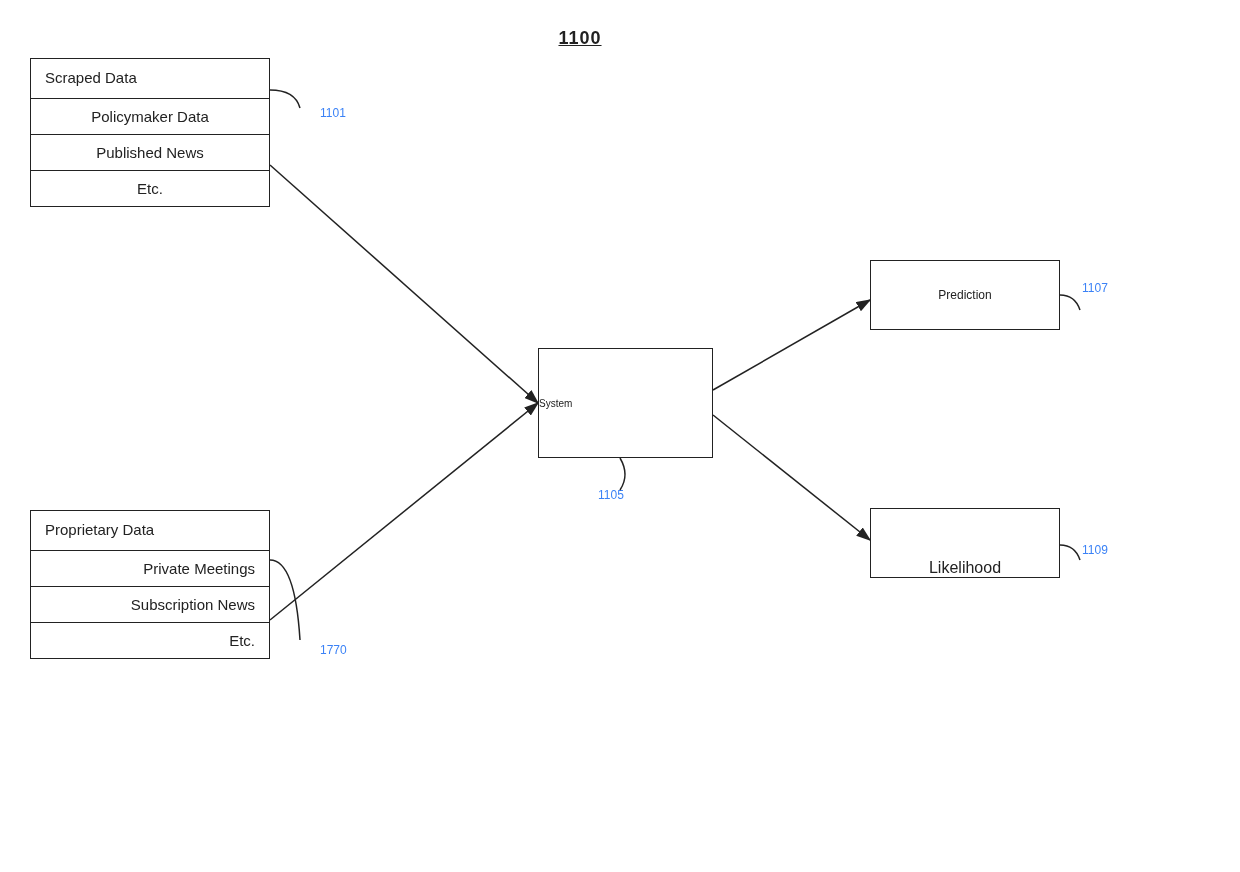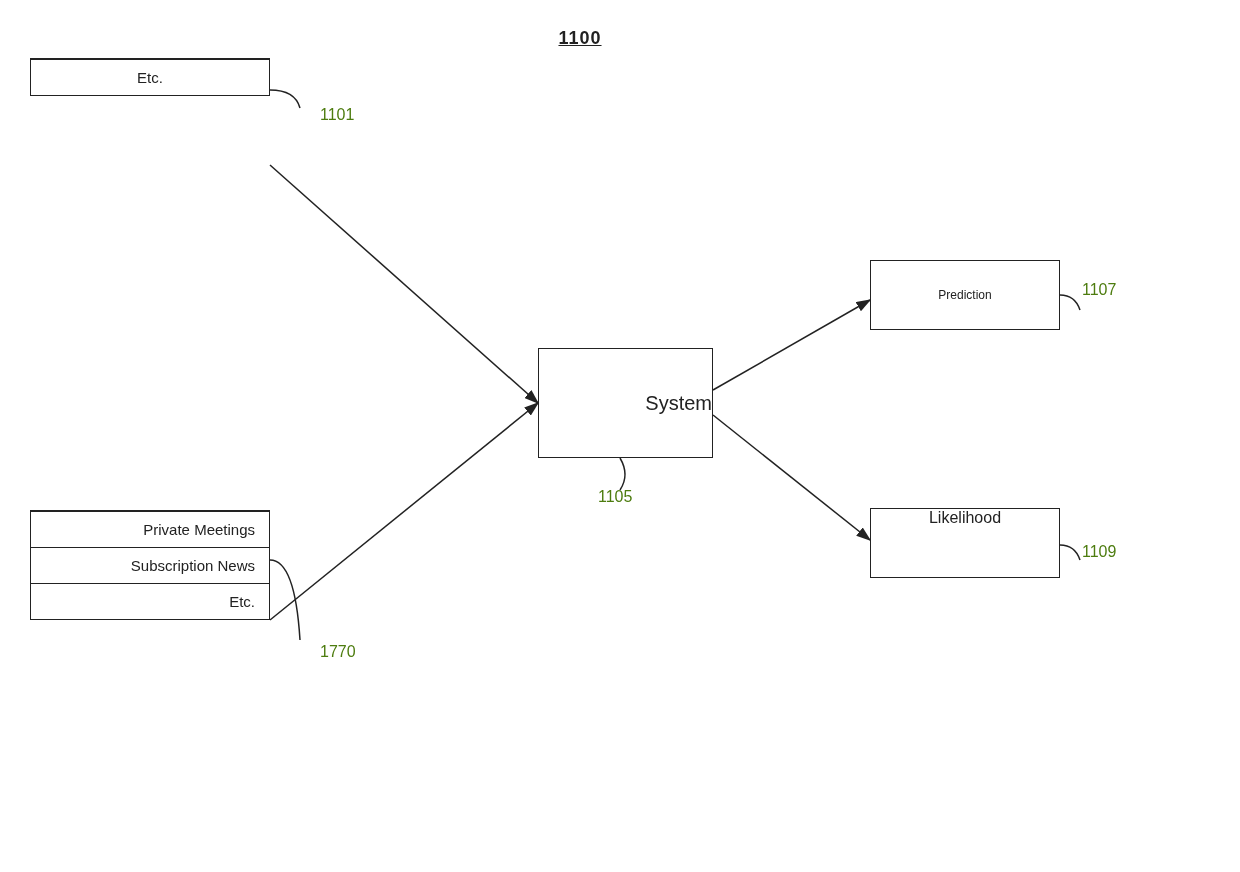--- a/index.html
+++ b/index.html
@@ -81,22 +81,22 @@
     
     .system-box {
       position: absolute;
       top: 348px;
       left: 538px;
       width: 175px;
       height: 110px;
       border: 1.5px solid #222;
       display: flex;
       align-items: center;
-      justify-content: flex-end;
-      font-size: 20px;
+      justify-content: flex-start;
+      font-size: 10px;
     }
 
     
     .prediction-box {
       position: absolute;
       top: 260px;
       left: 870px;
       width: 190px;
       height: 70px;
       border: 1.5px solid #222;
@@ -106,57 +106,61 @@
       font-size: 12px;
     }
     .likelihood-box {
       position: absolute;
       top: 508px;
       left: 870px;
       width: 190px;
       height: 70px;
       border: 1.5px solid #222;
       display: flex;
-      align-items: flex-start;
+      align-items: flex-end;
       justify-content: center;
       font-size: 16px;
     }
 
     
     .ref-label {
       position: absolute;
-      font-size: 16px;
-      color: #4d7c0f;
+      font-size: 12px;
+      color: #3b82f6;
     }
 
     
     .svg-overlay {
       position: absolute;
       top: 0; left: 0;
       width: 1240px;
       height: 872px;
       pointer-events: none;
     }
   </style>
 </head>
 <body>
 
 <div class="diagram-container">
 
   <div class="title">1100</div>
 
   <div class="scraped-outer">
+    <div class="scraped-label">Scraped Data</div>
     <div class="scraped-items">
+      <div class="scraped-item">Policymaker Data</div>
+      <div class="scraped-item">Published News</div>
       <div class="scraped-item">Etc.</div>
     </div>
   </div>
 
   <div class="ref-label" style="top:106px; left:320px;">1101</div>
 
   <div class="proprietary-outer">
+    <div class="proprietary-label">Proprietary Data</div>
     <div class="proprietary-items">
       <div class="proprietary-item">Private Meetings</div>
       <div class="proprietary-item">Subscription News</div>
       <div class="proprietary-item">Etc.</div>
     </div>
   </div>
 
   <div class="ref-label" style="top:643px; left:320px;">1770</div>
 
   <div class="system-box">

